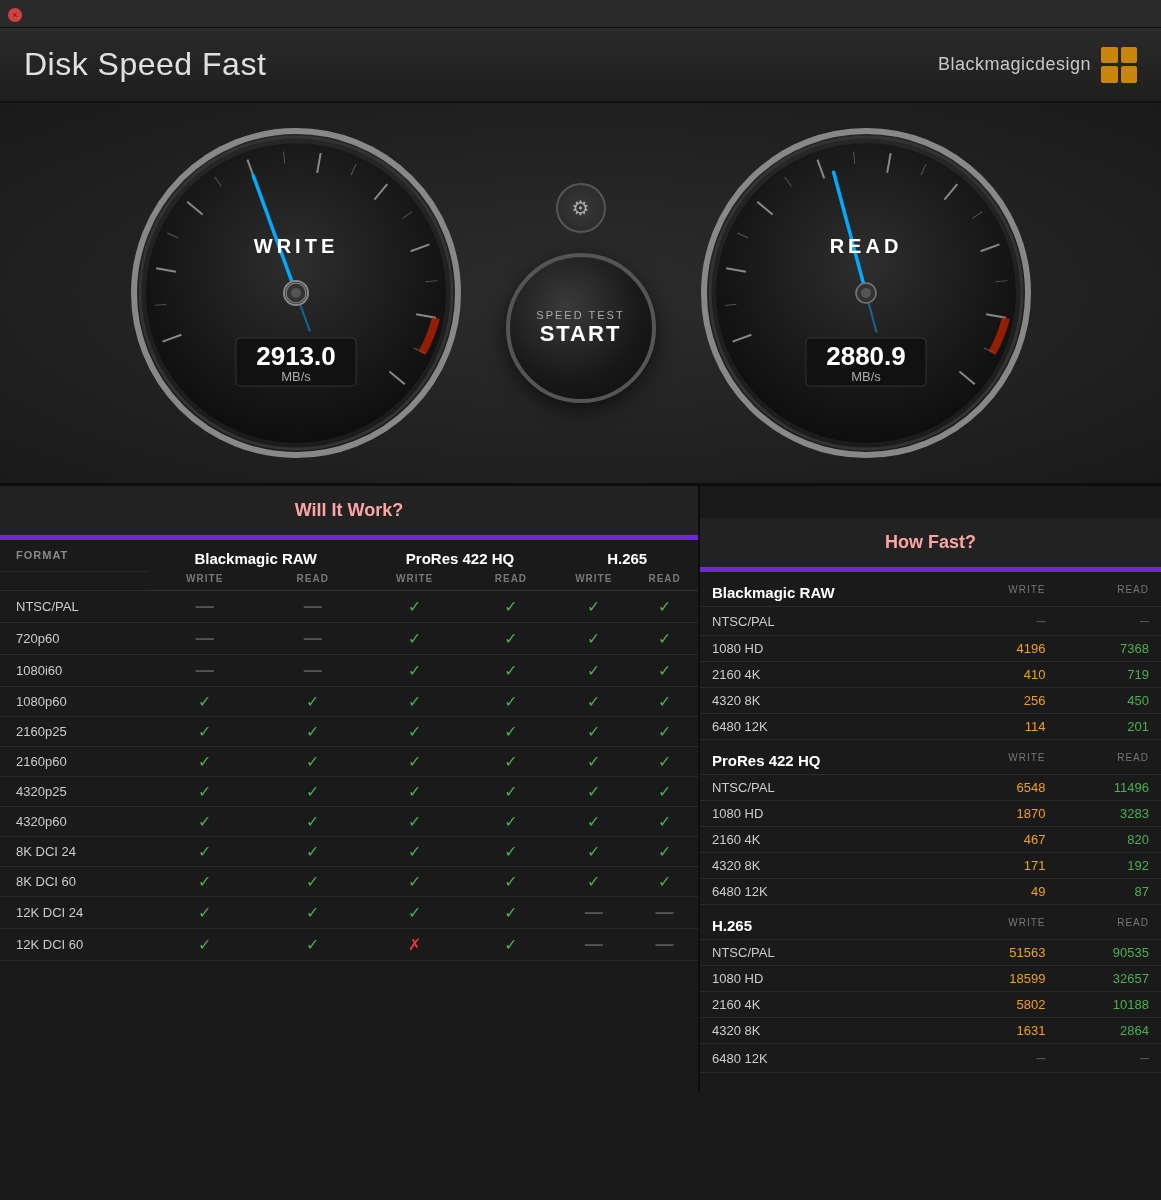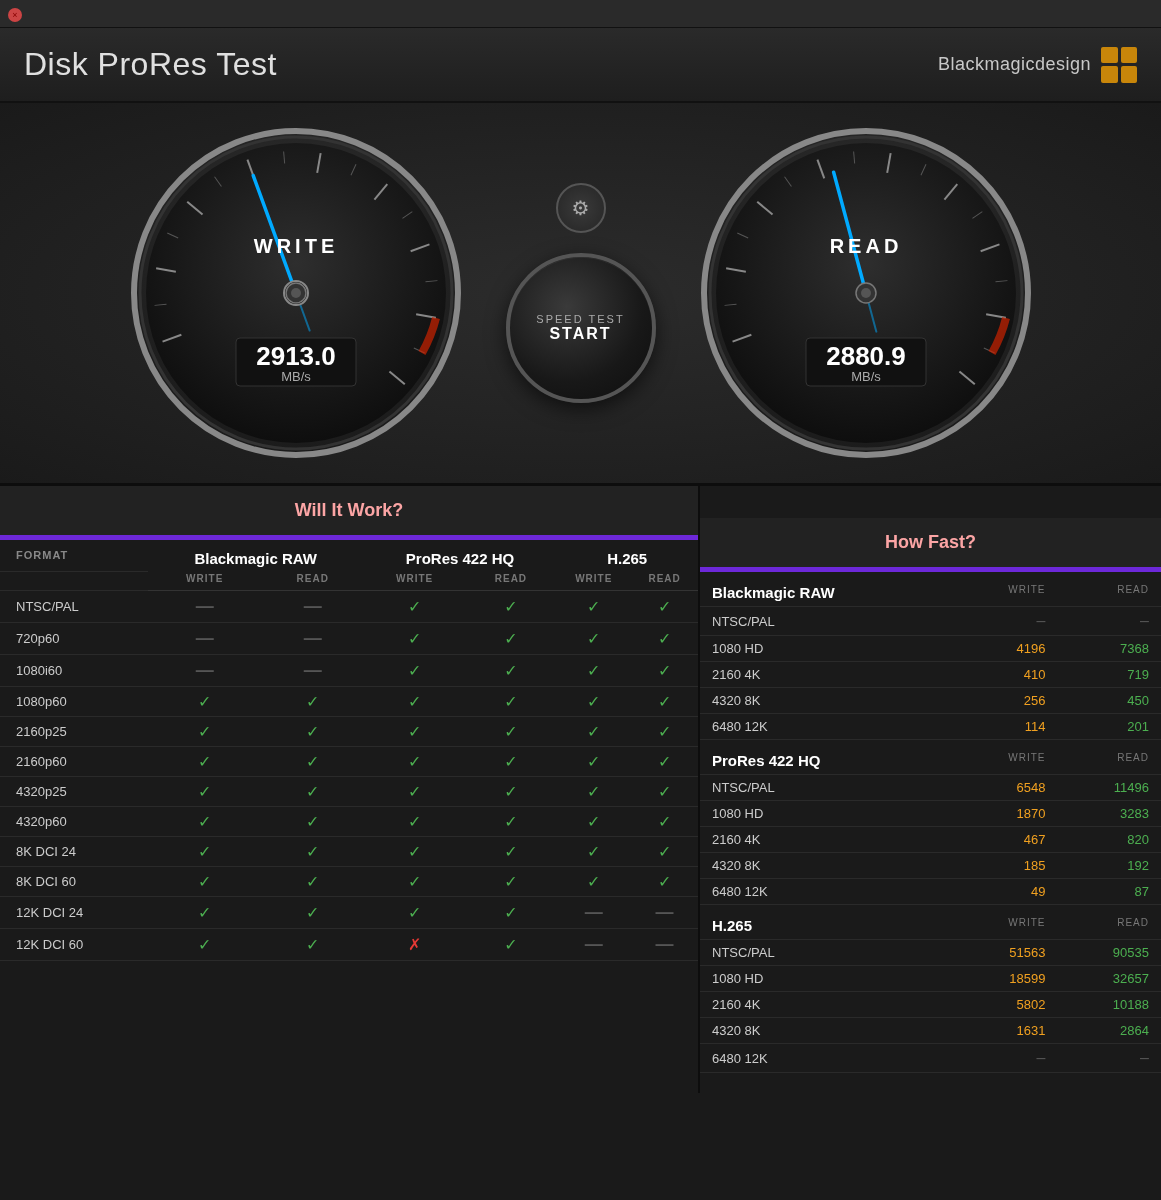--- a/index.html
+++ b/index.html
@@ -109,21 +109,21 @@
       cursor: pointer;
       box-shadow: 0 6px 20px rgba(0,0,0,0.6), inset 0 1px 0 rgba(255,255,255,0.05);
     }
     .start-btn-line1 {
       font-size: 11px;
       color: #aaa;
       letter-spacing: 2px;
       font-weight: 500;
     }
     .start-btn-line2 {
-      font-size: 16px;
+      font-size: 22px;
       font-weight: bold;
       color: #fff;
       letter-spacing: 2px;
     }
 
     
     .data-section {
       display: flex;
       background: #1a1a1a;
     }
@@ -247,21 +247,21 @@
     }
   </style>
 </head>
 <body>
 
 <div class="window-chrome">
   <div class="close-btn">×</div>
 </div>
 
 <div class="header">
-  <h1 class="header-title">Disk ProRes Test</h1>
+  <h1 class="header-title">Disk Speed Fast</h1>
   <div class="bmd-logo">
     <span class="bmd-logo-text">Blackmagicdesign</span>
     <div class="bmd-logo-icon">
       <span></span>
         <span></span>
         <span></span>
         <span></span>
     </div>
   </div>
 </div>
@@ -583,21 +583,21 @@
       <td class="val-write">1870</td>
       <td class="val-read">3283</td>
     </tr>
           <tr>
       <td class="row-label">2160 4K</td>
       <td class="val-write">467</td>
       <td class="val-read">820</td>
     </tr>
           <tr>
       <td class="row-label">4320 8K</td>
-      <td class="val-write">185</td>
+      <td class="val-write">171</td>
       <td class="val-read">192</td>
     </tr>
           <tr>
       <td class="row-label">6480 12K</td>
       <td class="val-write">49</td>
       <td class="val-read">87</td>
     </tr>
           <tr>
     <td class="section-label">H.265</td>
     <td class="col-header">WRITE</td>

